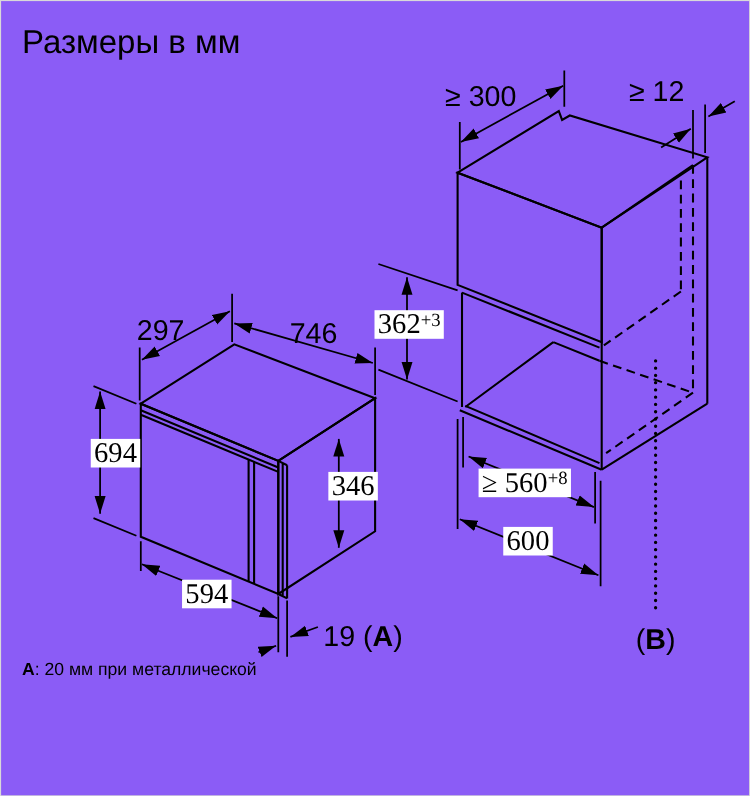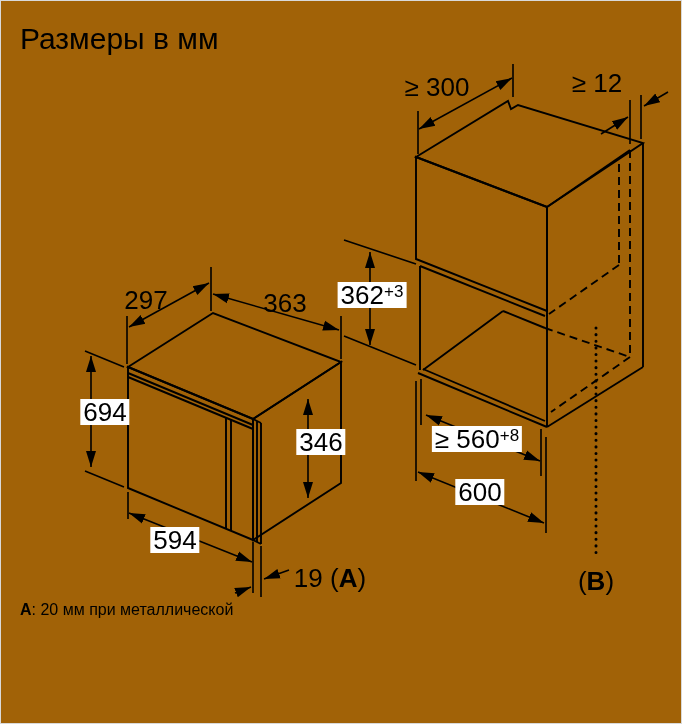--- a/index.html
+++ b/index.html
@@ -1,30 +1,30 @@
 <!DOCTYPE html>
 <html><head>
 <meta charset="utf-8">
 <style>
   html,body{margin:0;padding:0;background:#fff;}
   #stage{
-    position:relative;width:682px;height:724px;background:#a16207;
+    position:relative;width:682px;height:724px;background:#8b5cf6;
     font-family:"Liberation Sans", sans-serif;color:#000;
     outline:1px solid #d9d9d9;outline-offset:-1px;overflow:hidden;
   }
   #lines{position:absolute;left:0;top:0;}
   .stroke{stroke:#000;fill:none;stroke-width:1.9;stroke-linejoin:miter;stroke-linecap:butt;}
   .dim-stroke{stroke:#000;fill:none;stroke-width:1.6;}
   .dashed{stroke-dasharray:8 5;}
   .dotted{stroke-dasharray:0.1 6.5;stroke-width:3;stroke-linecap:round;}
   .label{
     position:absolute;transform:translate(-50%,-50%);
     font-size:26px;line-height:1;white-space:nowrap;letter-spacing:0;
   }
-  .bg{background:#fff;padding:0 3px;}
+  .bg{background:#fff;padding:0 3px;font-family:Liberation Serif, serif;}
   .sup{font-size:17px;vertical-align:7px;letter-spacing:0;}
   .b{font-weight:bold;}
   #title{
     position:absolute;left:20px;top:22px;font-size:30px;line-height:1.15;
   }
   .note{position:absolute;font-size:16px;line-height:1.2;white-space:nowrap;}
 </style>
 </head>
 <body>
 
@@ -106,24 +106,24 @@
       <line class="dim-stroke" x1="668" y1="92" x2="644" y2="106" marker-end="url(#arr)"></line>
       <line class="dim-stroke" x1="370" y1="252" x2="370" y2="345" marker-start="url(#arrS)" marker-end="url(#arr)"></line>
       <line class="dim-stroke" x1="426" y1="415" x2="540" y2="461" marker-start="url(#arrS)" marker-end="url(#arr)"></line>
       <line class="dim-stroke" x1="418" y1="472" x2="544" y2="523" marker-start="url(#arrS)" marker-end="url(#arr)"></line>
     </g>
   </svg>
 
   <div id="title">Размеры в мм</div>
 
   <div class="label" style="left:146px;top:300px;">297</div>
-  <div class="label" style="left:285px;top:303px;">363</div>
+  <div class="label" style="left:285px;top:303px;">746</div>
   <div class="label bg" style="left:105px;top:412px;">694</div>
   <div class="label bg" style="left:321px;top:442px;">346</div>
-  <div class="label bg" style="left:175px;top:540px;">594</div>
+  <div class="label bg" style="left:188px;top:540px;">594</div>
   <div class="label" style="left:330px;top:578px;"><span>19</span>&nbsp;<span>(</span><span class="b">A</span><span>)</span></div>
 
   <div class="label" style="left:437px;top:87px;">≥ 300</div>
   <div class="label" style="left:597px;top:83px;">≥ 12</div>
   <div class="label bg" style="left:372px;top:295px;"><span>362</span><span class="sup">+3</span></div>
   <div class="label bg" style="left:477px;top:439px;"><span>≥ 560</span><span class="sup">+8</span></div>
   <div class="label bg" style="left:480px;top:492px;">600</div>
   <div class="label" style="left:596px;top:581px;"><span>(</span><span class="b">B</span><span>)</span></div>
 
   <div class="note" style="left:20px;top:600px;"><span class="b">A</span><span>: 20 мм при металлической</span></div>

